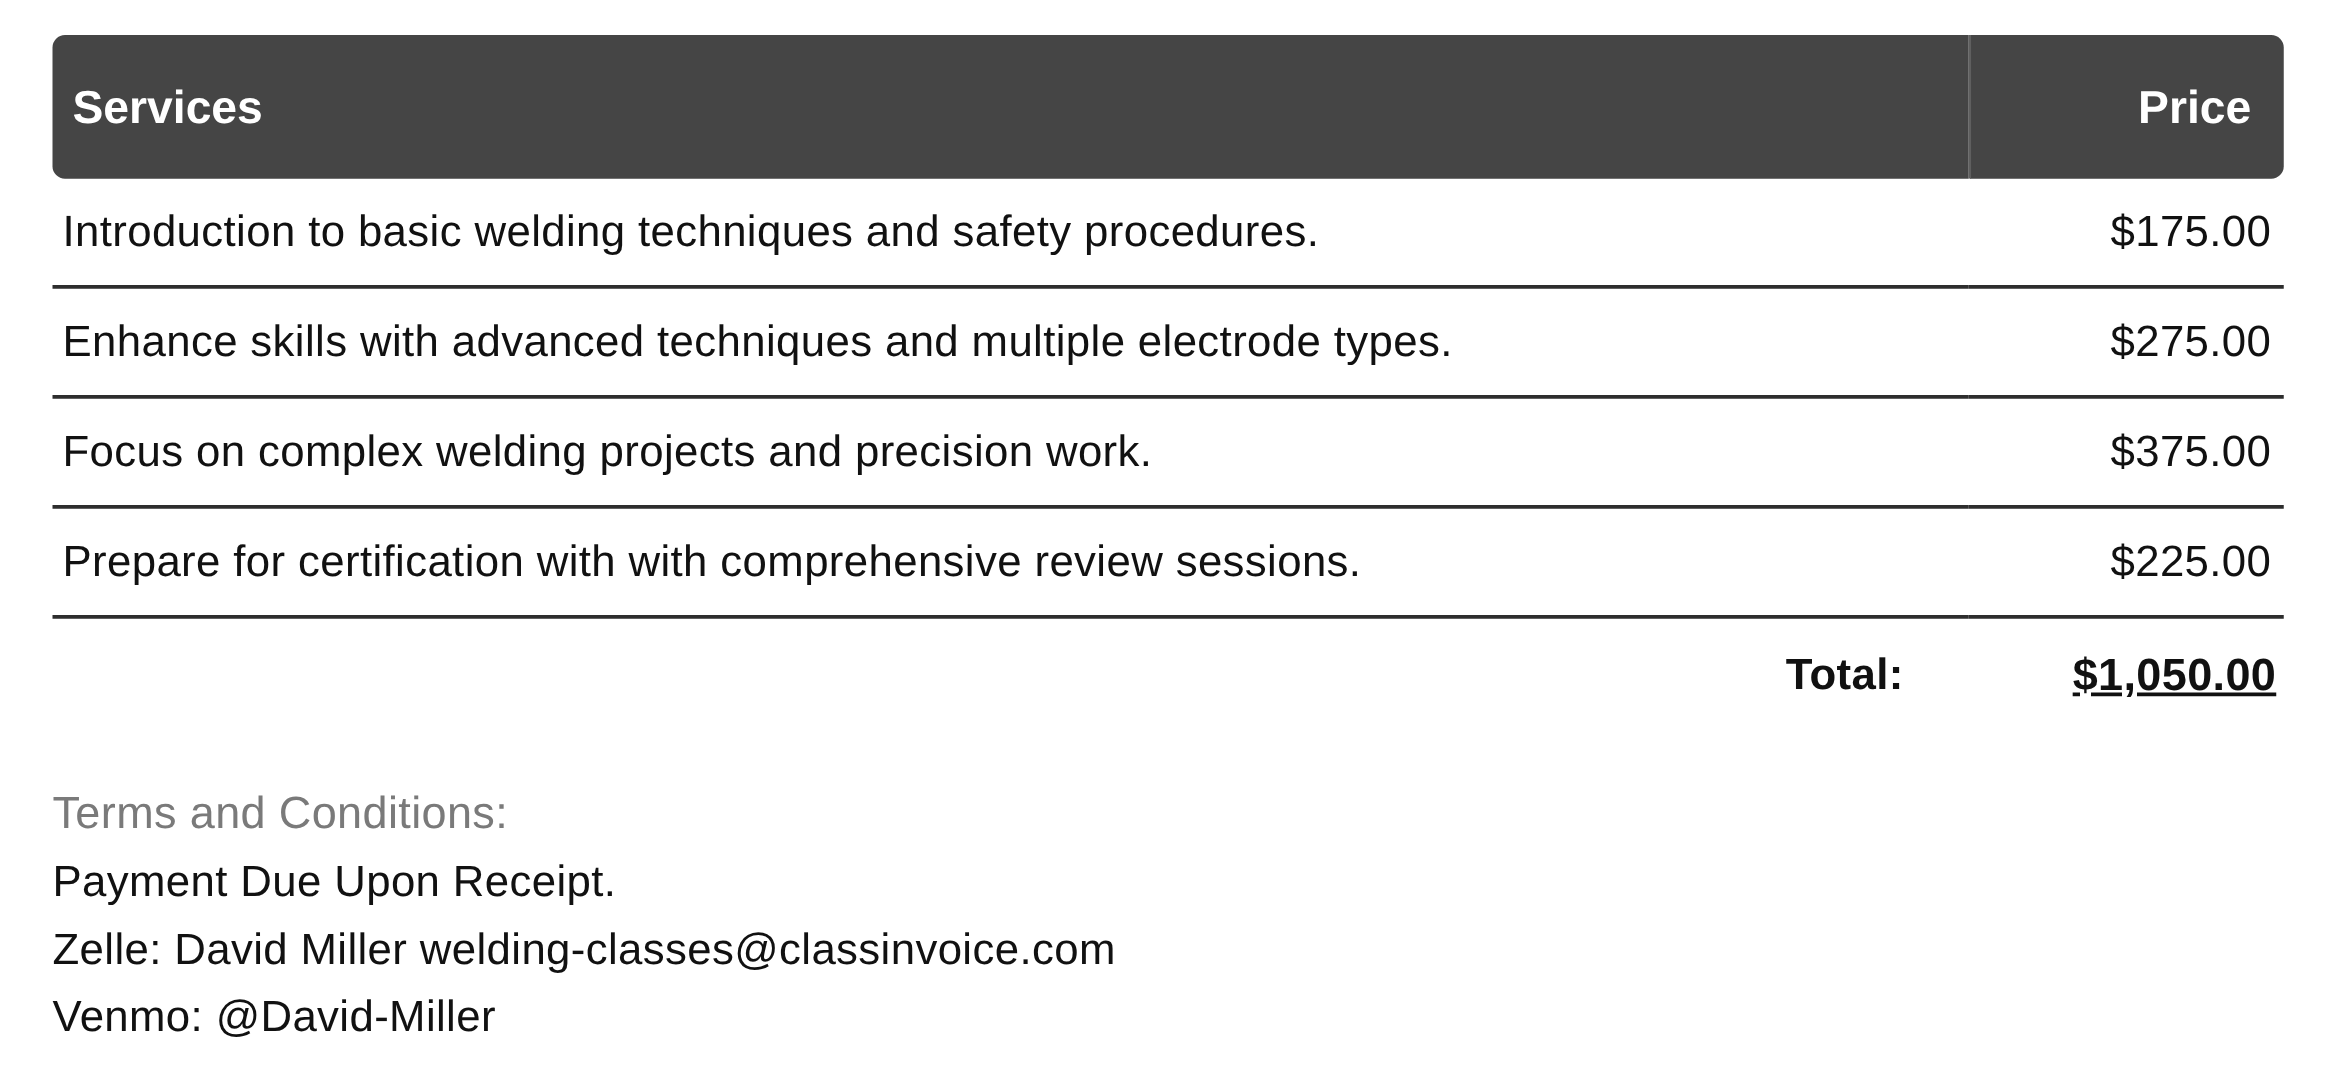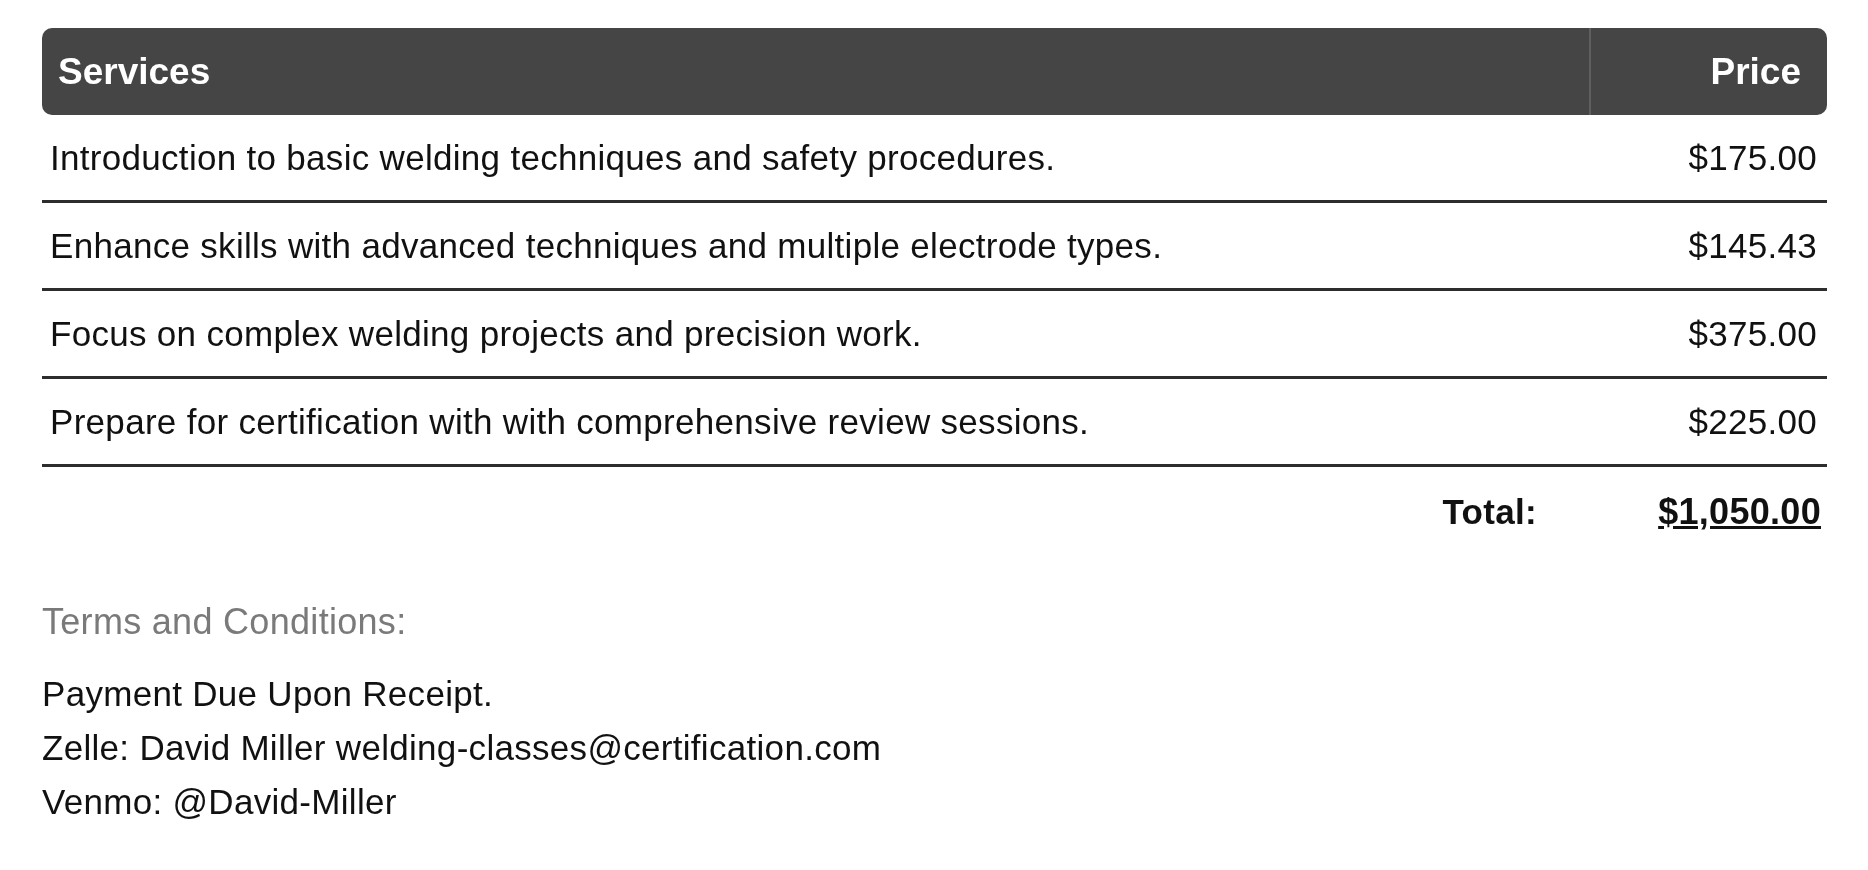--- a/index.html
+++ b/index.html
@@ -27,21 +27,21 @@
   }
 
   
   thead th {
     background: var(--header-bg, #454545);
     color: var(--header-text, #ffffff);
     font-size: 37px;
     font-weight: bold;
     height: 83px;
     vertical-align: middle;
-    padding: 2px;
+    padding: 16px;
   }
   th.th-services {
     text-align: left;
     padding-left: 16px;
     border-radius: 10px 0 0 10px;
   }
   th.th-price {
     text-align: right;
     padding-right: 26px;
     width: 208px;
@@ -89,21 +89,21 @@
 
   
   .terms {
     margin-top: 38px;
   }
   .terms-heading {
     font-size: 36px;
     font-weight: normal;
     color: var(--terms-heading, #7a7a7a);
     line-height: 54px;
-    margin: 0 0 18px 0;
+    margin: 0 0 2px 0;
     letter-spacing: 0.3px;
   }
   .terms-line {
     font-size: 35px;
     line-height: 54px;
     margin: 0;
     color: var(--body-text, #111111);
     letter-spacing: 0.3px;
   }
 </style>
@@ -119,37 +119,37 @@
         <th class="th-price">Price</th>
       </tr>
     </thead>
     <tbody>
       <tr>
         <td class="td-service">Introduction to basic welding techniques and safety procedures.</td>
         <td class="td-price">$175.00</td>
       </tr>
       <tr>
         <td class="td-service">Enhance skills with advanced techniques and multiple electrode types.</td>
-        <td class="td-price">$145.43</td>
+        <td class="td-price">$275.00</td>
       </tr>
       <tr>
         <td class="td-service">Focus on complex welding projects and precision work.</td>
         <td class="td-price">$375.00</td>
       </tr>
       <tr>
         <td class="td-service">Prepare for certification with with comprehensive review sessions.</td>
         <td class="td-price">$225.00</td>
       </tr>
       <tr class="total-row">
         <td class="td-total-label">Total:</td>
         <td class="td-total-value">$1,050.00</td>
       </tr>
     </tbody>
   </table>
 
   <section class="terms">
     <h2 class="terms-heading">Terms and Conditions:</h2>
     <p class="terms-line">Payment Due Upon Receipt.</p>
-    <p class="terms-line">Zelle: David Miller welding-classes@certification.com</p>
+    <p class="terms-line">Zelle: David Miller welding-classes@classinvoice.com</p>
     <p class="terms-line">Venmo: @David-Miller</p>
   </section>
 
 </div>
 
 </body></html>

